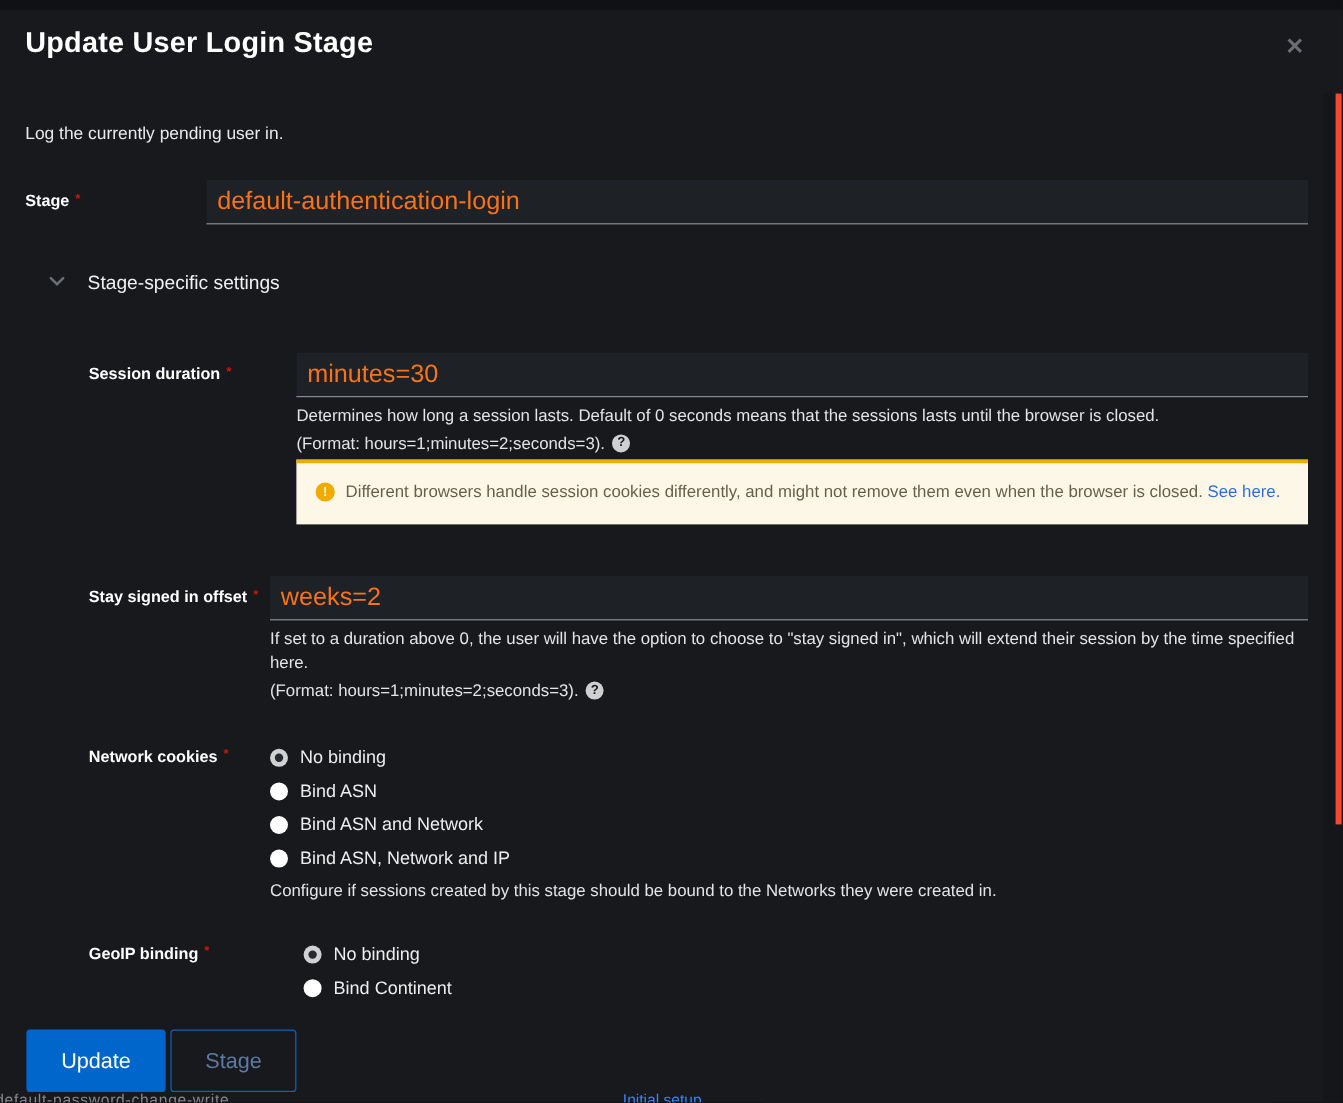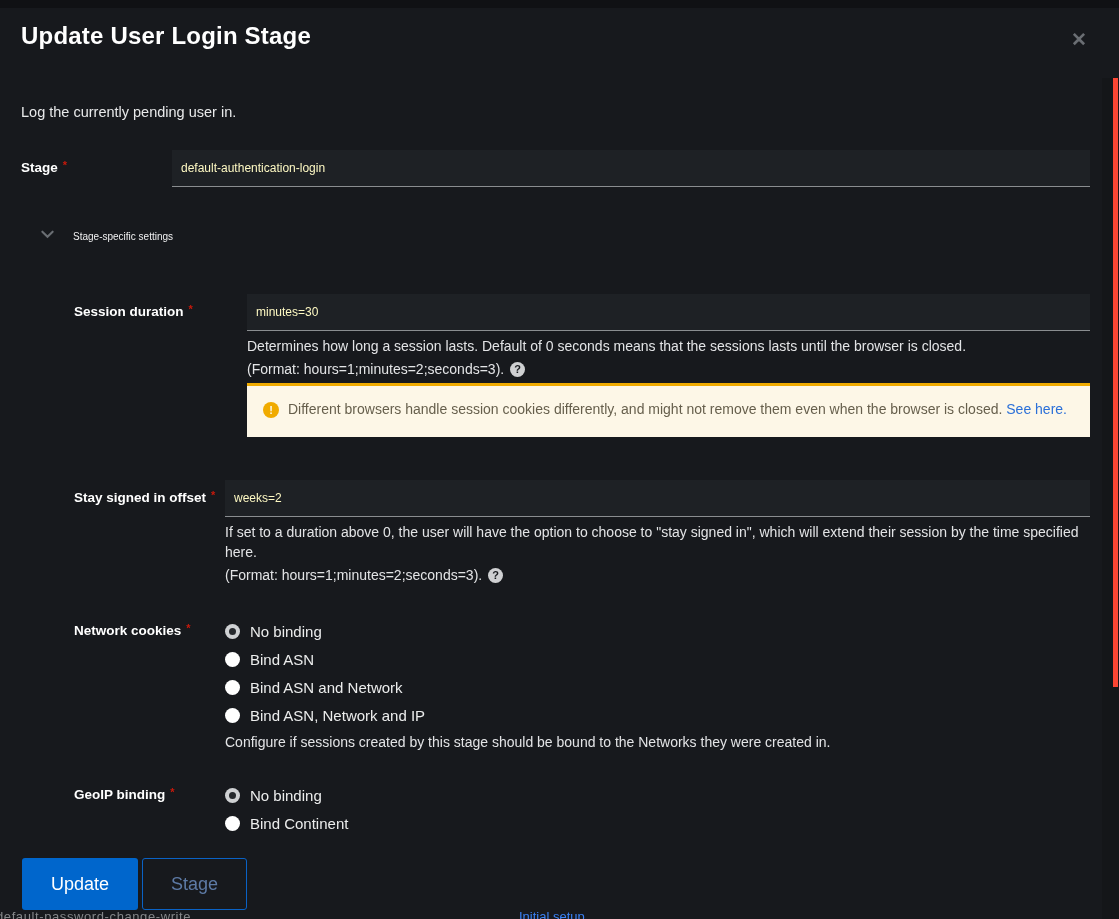--- a/index.html
+++ b/index.html
@@ -18,34 +18,34 @@
   .desc { position:absolute; top:104px; left:21px; margin:0; font-size:14.5px; color:#e8e9ea; }
 
   
   .frow { position:absolute; display:grid; grid-template-columns:151px 1fr; align-items:start; }
   .flabel { font-size:13.5px; font-weight:bold; color:#ffffff; padding-top:10px; line-height:16px; }
   .flabel.no-pad { padding-top:3px; }
   .req { color:#c9190b; font-size:11px; margin-left:5px; position:relative; top:-3px; }
   .tinput {
     box-sizing:border-box; width:100%; height:37px;
     background:#1e2125; border:none; border-bottom:1px solid #8a8d90;
-    color:#fef9c3; font-size:12px; padding:0 9px; font-family:"Liberation Sans", sans-serif;
+    color:#f97316; font-size:21px; padding:0 9px; font-family:"Liberation Sans", sans-serif;
     outline:none;
   }
   .help { margin:5px 0 0 0; font-size:14px; line-height:20px; color:#e3e4e6; }
   .help.fmt { margin-top:3px; display:flex; align-items:center; gap:6px; }
   .q-icon {
     display:inline-flex; align-items:center; justify-content:center; flex:none;
     width:15px; height:15px; border-radius:50%; background:#cfd0d2; color:#17191d;
     font-size:11px; font-weight:bold;
   }
 
   
   .expander { position:absolute; top:227px; left:40px; display:flex; align-items:center; gap:18px; cursor:pointer; }
-  .expander .lbl { font-size:10px; color:#f0f0f1; }
+  .expander .lbl { font-size:16px; color:#f0f0f1; }
 
   
   .alert {
     margin-top:4px; box-sizing:border-box;
     background:#fdf7e7; border-top:3px solid #f0ab00;
     padding:13px 16px 17px 16px; display:flex; gap:9px;
   }
   .warn-icon {
     flex:none; margin-top:3px; width:16px; height:16px; border-radius:50%;
     background:#f0ab00; color:#fdf7e7; font-size:11px; font-weight:bold;
@@ -74,21 +74,21 @@
   
   .bg-frag { position:absolute; bottom:0; height:9px; overflow:hidden; font-size:13px; line-height:14px; white-space:nowrap; }
   .bg-frag.left { left:-4px; color:#85878a; letter-spacing:.6px; }
   .bg-frag.right { left:519px; color:#3b82f6; }
 
   
   .row-name { top:150px; left:21px; right:29px; }
   .row-session { top:294px; left:74px; right:29px;gap:22px; }
   .row-stay { top:480px; left:74px; right:29px; }
   .row-network { top:620px; left:74px; right:29px; }
-  .row-geoip { top:784px; left:74px; right:29px; }
+  .row-geoip { top:784px; left:74px; right:29px;gap:28px; }
 </style>
 </head>
 <body>
 
 <div class="page">
   <div class="top-strip"></div>
 
   <h1 class="title">Update User Login Stage</h1>
   <button class="close-btn">✕</button>
 

